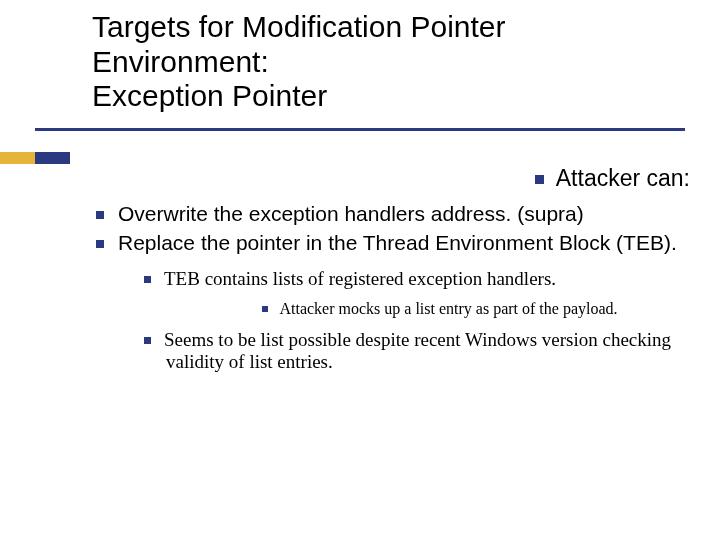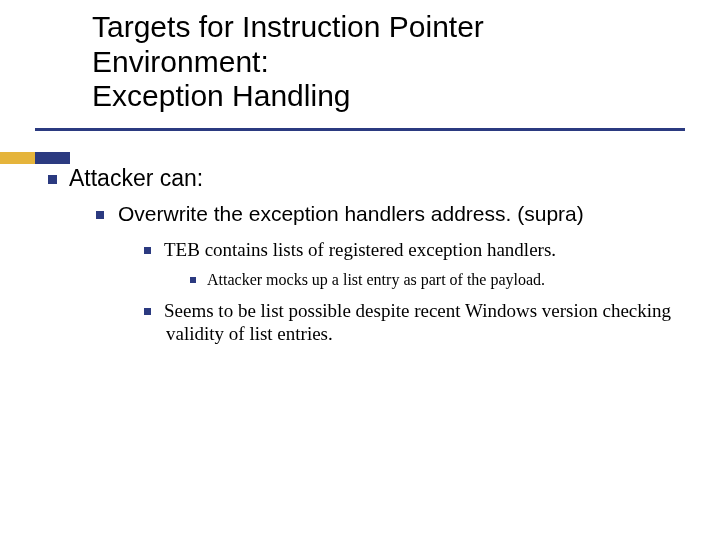--- a/index.html
+++ b/index.html
@@ -57,57 +57,60 @@
   .bullet {
     display: inline-block;
     width: 9px;
     height: 9px;
     background: #2b3a80;
     margin-right: 12px;
     vertical-align: baseline;
     position: relative;
     top: -2px;
   }
-  .l1 { margin: 0 0 10px 0; }
+  .l1 { margin: 0 0 10px 0; text-align: right; }
   .l2-wrap { margin-left: 48px; font-size: 21px; }
   .l2 { margin: 0 0 4px 0; padding-left: 24px; text-indent: -24px; }
   .l2 .bullet { width:8px; height:8px; margin-right: 14px; top:-2px; }
   .l3-wrap { margin-left: 48px; font-size: 19px; margin-top: 12px; font-family: Liberation Serif, serif; }
   .l3 { margin: 0 0 4px 0; padding-left: 22px; text-indent: -22px; }
   .l3 .bullet { width:7px; height:7px; margin-right: 13px; top:-2px; }
-  .l4-wrap { margin-left: 46px; font-size: 16px; margin-top: 10px; margin-bottom: 10px; }
+  .l4-wrap { margin-left: 46px; font-size: 16px; margin-top: 10px; margin-bottom: 10px; text-align: center; }
   .l4 { margin: 0 0 2px 0; padding-left: 20px; text-indent: -20px; }
   .l4 .bullet { width:6px; height:6px; margin-right: 11px; top:-2px; }
 </style>
 </head>
 <body>
 
 <div class="slide">
 
   <div class="title-block">
     <div class="title">
-      <span>Targets for Instruction Pointer</span><br>
+      <span>Targets for Modification Pointer</span><br>
       <span>Environment:</span><br>
-      <span>Exception Handling</span>
+      <span>Exception Pointer</span>
     </div>
   </div>
 
   <div class="title-rule"></div>
   <div class="accent-stripe">
     <span class="gold"></span><span class="navy"></span>
   </div>
 
   <div class="body">
     <div class="l1">
       <span class="bullet"></span><span>Attacker can:</span>
     </div>
 
     <div class="l2-wrap">
       <div class="l2">
         <span class="bullet"></span><span>Overwrite the exception handlers address. (supra)</span>
+      </div>
+      <div class="l2">
+        <span class="bullet"></span><span>Replace the pointer in the Thread Environment Block (TEB).</span>
       </div>
 
       <div class="l3-wrap">
         <div class="l3">
           <span class="bullet"></span><span>TEB contains lists of registered exception handlers.</span>
         </div>
 
         <div class="l4-wrap">
           <div class="l4">
             <span class="bullet"></span><span>Attacker mocks up a list entry as part of the payload.</span>

